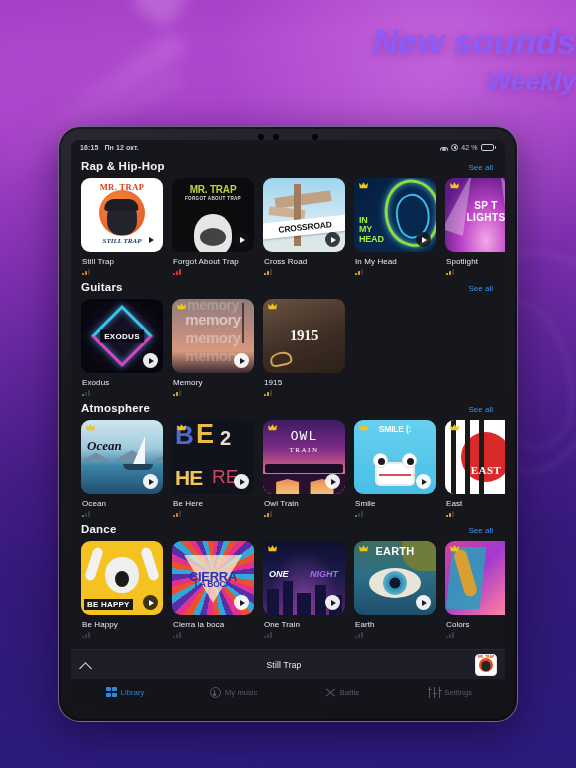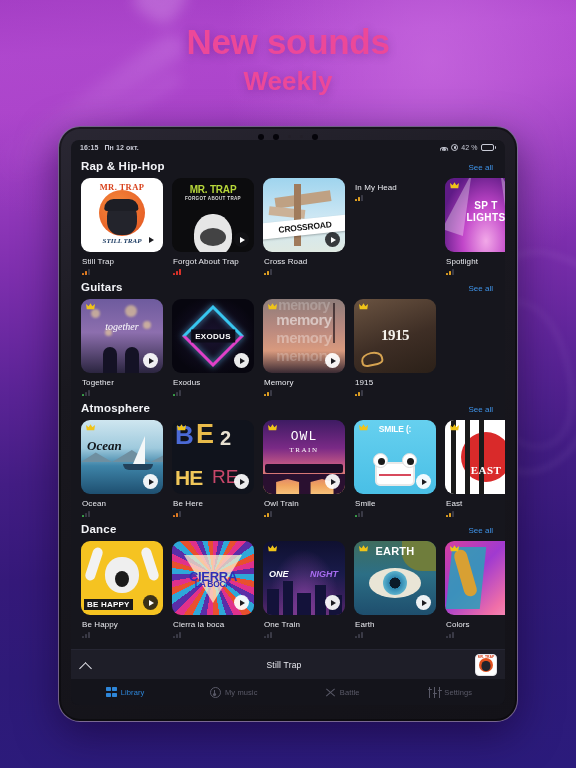--- a/index.html
+++ b/index.html
@@ -60,23 +60,24 @@
   .bg-figure {
     position: absolute; right: 30px; top: 180px;
     width: 180px; height: 330px; opacity: .12; filter: blur(9px);
     background: radial-gradient(ellipse at 50% 22%, rgba(255,255,255,.85), rgba(255,255,255,0) 58%),
                 radial-gradient(ellipse at 50% 72%, rgba(255,255,255,.55), rgba(255,255,255,0) 62%);
   }
 
   
   .headline {
     position: absolute; top: 20px; left: 0; width: 100%;
-    text-align: center; color: #ec4899;
+    text-align: right; color: #8b5cf6;
     text-shadow: 0 2px 10px rgba(60,0,90,.28);
     z-index: 5;
+    font-style: italic;
   }
   .headline .l1 { font-size: 35px; font-weight: bold; letter-spacing: -.3px; line-height: 44px; }
   .headline .l2 { font-size: 26px; font-weight: bold; line-height: 34px; }
 
   
   .tablet {
     position: absolute; left: 58px; top: 126px;
     width: 460px; height: 596px;
     background: linear-gradient(160deg, #2a2733 0%, #19181f 35%, #131218 100%);
     border-radius: 22px;
@@ -487,20 +488,31 @@
             </div>
             <div class="card-title">Cross Road</div>
             <div class="lvl">
                 <span style="background: rgb(224, 160, 34);"></span>
                 <span style="background: rgb(224, 160, 34);"></span>
                 <span style="background: rgb(58, 58, 70);"></span>
               </div>
           </div>
 
           <div class="card">
+            <div class="art a-inmyhead">
+              <svg class="crown" viewBox="0 0 24 18">
+                  <path d="M2 16h20l2-14-7 6-5-8-5 8-7-6z" fill="#f0c419"></path>
+                </svg>
+              <div class="sw"></div>
+                <div class="sw2"></div>
+              <div class="t">IN<br>MY<br>HEAD</div>
+              <div class="play-btn">
+                  <i></i>
+                </div>
+            </div>
             <div class="card-title">In My Head</div>
             <div class="lvl">
                 <span style="background: rgb(224, 160, 34);"></span>
                 <span style="background: rgb(224, 160, 34);"></span>
                 <span style="background: rgb(58, 58, 70);"></span>
               </div>
           </div>
 
           <div class="card">
             <div class="art a-spot">
@@ -524,43 +536,20 @@
         </div>
       </div>
 
       <div class="section">
         <div class="sec-head">
           <span class="sec-title">Guitars</span>
           <span class="see-all">See all</span>
         </div>
         <div class="row">
 
-          <div class="card">
-            <div class="art a-together">
-              <svg class="crown" viewBox="0 0 24 18">
-                  <path d="M2 16h20l2-14-7 6-5-8-5 8-7-6z" fill="#f0c419"></path>
-                </svg>
-              <div class="bok" style="left:10px;top:10px;width:9px;height:9px"></div>
-              <div class="bok" style="left:44px;top:6px;width:12px;height:12px"></div>
-              <div class="bok" style="left:62px;top:22px;width:8px;height:8px"></div>
-              <div class="bok" style="left:24px;top:30px;width:7px;height:7px"></div>
-              <div class="t">together</div>
-              <div class="fig" style="left:22px"></div>
-                <div class="fig" style="left:44px"></div>
-              <div class="play-btn light">
-                  <i></i>
-                </div>
-            </div>
-            <div class="card-title">Together</div>
-            <div class="lvl">
-                <span style="background: rgb(58, 164, 74);"></span>
-                <span style="background: rgb(58, 58, 70);"></span>
-                <span style="background: rgb(58, 58, 70);"></span>
-              </div>
-          </div>
 
           <div class="card">
             <div class="art a-exodus">
               <div class="dia"></div>
               <div class="t">EXODUS</div>
               <div class="play-btn light">
                   <i></i>
                 </div>
             </div>
             <div class="card-title">Exodus</div>

